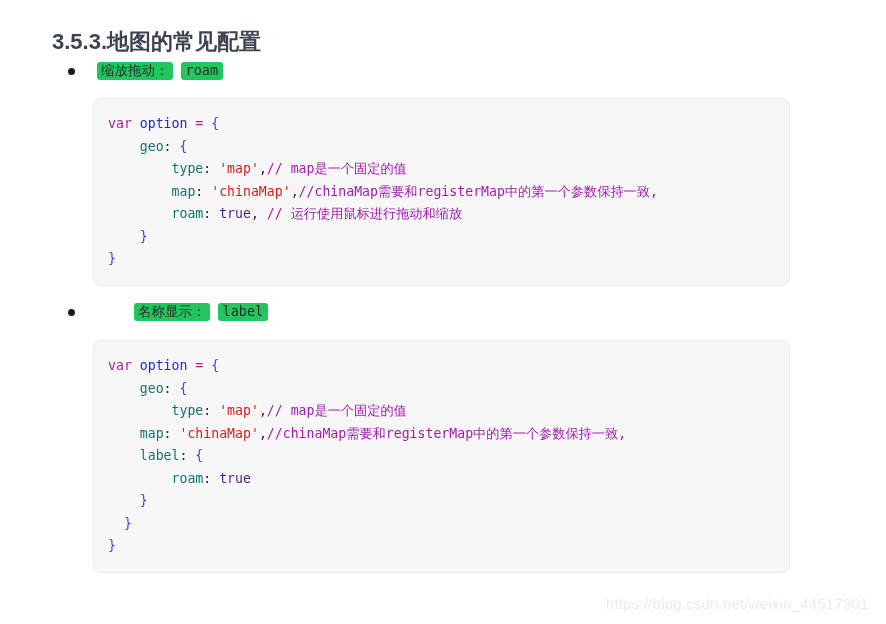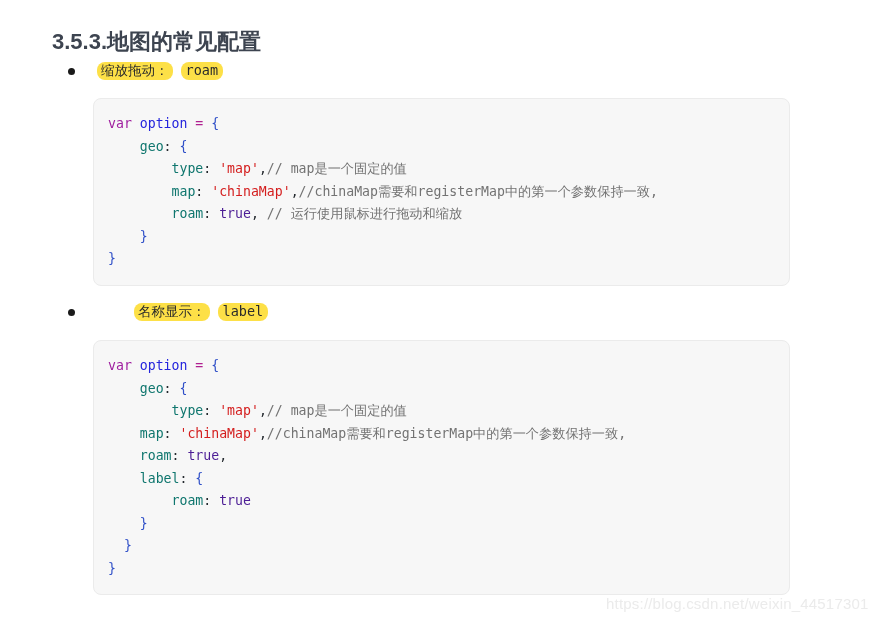--- a/index.html
+++ b/index.html
@@ -52,22 +52,22 @@
     flex: 0 0 auto;
   }
   .bullet-text {
     font-size: 14.5px;
     color: #24292e;
     white-space: nowrap;
     display: flex;
     align-items: center;
   }
   .inline-code {
-    background: #fde047;
-    border-radius: 8px;
+    background: #22c55e;
+    border-radius: 3px;
     padding: 2px 5px 3px 5px;
     font-family: "DejaVu Sans Mono", monospace;
     font-size: 13.5px;
     color: #2b2b2b;
     line-height: 1;
     display: inline-block;
   }
   .inline-code.cjk {
     font-family: "DejaVu Sans", sans-serif;
     font-size: 13.5px;
@@ -97,21 +97,21 @@
 
   
   .t-kw    { color: #a020a0; }      
   .t-var   { color: #2424dd; }      
   .t-op    { color: #b02090; }      
   .t-brace { color: #3050c8; }      
   .t-prop  { color: #0f766e; }      
   .t-str   { color: #d41e1e; }      
   .t-bool  { color: #4c1d95; }      
   .t-punc  { color: #24292e; }      
-  .t-cmt   { color: #737373; margin-top: 46px; }      
+  .t-cmt   { color: #a21caf; margin-top: 46px; }      
 
   
   .watermark {
     position: absolute;
     left: 606px;
     top: 595px;
     font-size: 15px;
     color: #ebebeb;
     font-family: "Liberation Sans", sans-serif;
     white-space: nowrap;
@@ -149,21 +149,20 @@
       <span class="inline-code cjk">名称显示：</span>
       <span class="inline-code">label</span>
     </span>
   </div>
 
   <div class="code-block" id="code-block-1" style="top:340px;">
       <div class="code-line"><span class="t-kw">var </span><span class="t-var">option</span><span class="t-op"> = </span><span class="t-brace">{</span></div>
       <div class="code-line"><span class="t-prop">    geo</span><span class="t-punc">: </span><span class="t-brace">{</span></div>
       <div class="code-line"><span class="t-prop">        type</span><span class="t-punc">: </span><span class="t-str">'map'</span><span class="t-punc">,</span><span class="t-cmt">// map是一个固定的值</span></div>
       <div class="code-line"><span class="t-prop">    map</span><span class="t-punc">: </span><span class="t-str">'chinaMap'</span><span class="t-punc">,</span><span class="t-cmt">//chinaMap需要和registerMap中的第一个参数保持一致,</span></div>
-      <div class="code-line"><span class="t-prop">    roam</span><span class="t-punc">: </span><span class="t-bool">true</span><span class="t-punc">,</span></div>
       <div class="code-line"><span class="t-prop">    label</span><span class="t-punc">: </span><span class="t-brace">{</span></div>
       <div class="code-line"><span class="t-prop">        roam</span><span class="t-punc">: </span><span class="t-bool">true</span></div>
       <div class="code-line"><span class="t-brace">    }</span></div>
       <div class="code-line"><span class="t-brace">  }</span></div>
       <div class="code-line"><span class="t-brace">}</span></div>
     </div>
 
   <div class="watermark">https://blog.csdn.net/weixin_44517301</div>
 
 </div>

